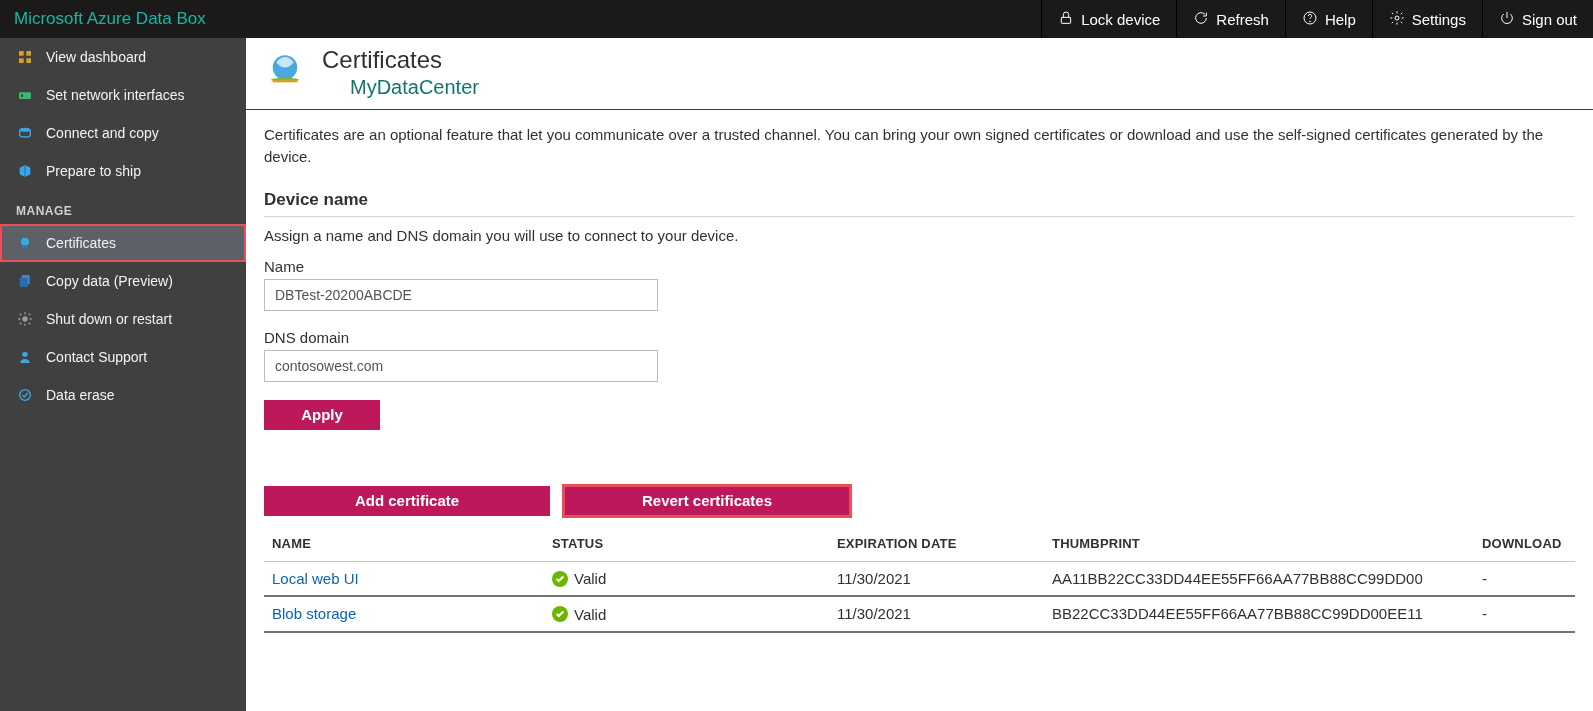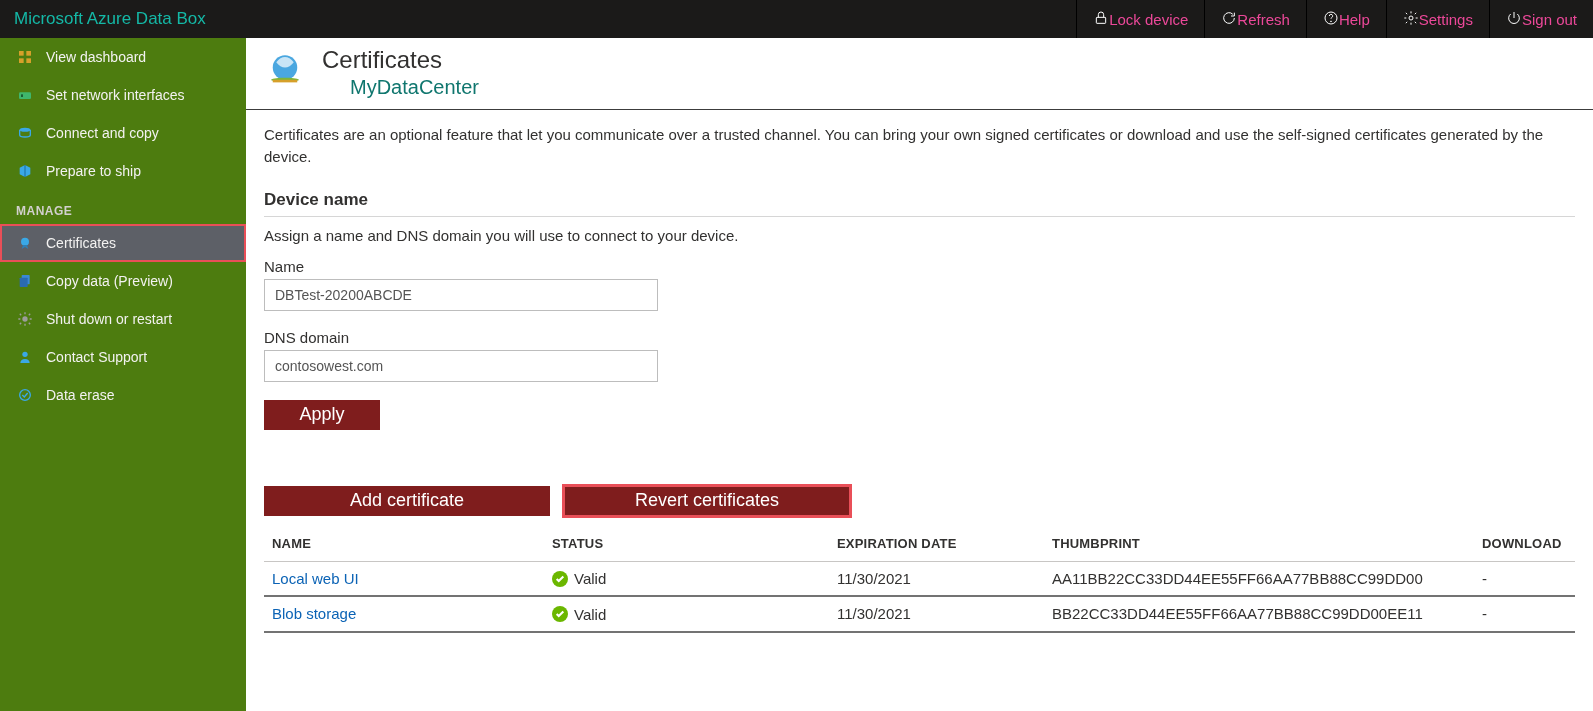--- a/index.html
+++ b/index.html
@@ -3,47 +3,47 @@
 <meta charset="utf-8">
 <style>
 * { box-sizing: border-box; margin: 0; padding: 0; }
 body { font-family: "Segoe UI", Arial, sans-serif; background: #fff; color: #323130; overflow: hidden; }
 .app { display: flex; flex-direction: column; height: 711px; width: 1593px; }
 
 
 .topbar { display: flex; background: #1b1a19; color: #fff; height: 38px; align-items: stretch; }
 .topbar .brand { color: #14b8a6; font-size: 17px; font-weight: 400; padding: 0 14px; display: flex; align-items: center; }
 .topbar .spacer { flex: 1; }
-.topbar .tbtn { display: flex; align-items: center; padding: 0 16px; color: #ec4899; font-size: 15px; border-left: 1px solid #000; cursor: pointer; text-align: right; }
+.topbar .tbtn { display: flex; align-items: center; gap: 7px; padding: 0 16px; color: #ffffff; font-size: 15px; border-left: 1px solid #000; cursor: pointer; text-align: right; }
 .topbar .tbtn svg { width: 16px; height: 16px; fill: none; stroke: #fff; stroke-width: 1.5; }
 
 .body { display: flex; flex: 1; min-height: 0; }
 
 
-.sidebar { width: 246px; background: #4d7c0f; color: #fff; font-size: 14px; overflow-y: auto; }
+.sidebar { width: 246px; background: #404040; color: #fff; font-size: 14px; overflow-y: auto; }
 .sidebar .sitem { display: flex; align-items: center; gap: 12px; padding: 10px 16px; cursor: pointer; color: #f3f2f1; }
 .sidebar .sitem .sicon { width: 18px; height: 18px; display:flex; align-items:center; justify-content:center; }
 .sidebar .sitem.active { background: #5d6067; outline: 2px solid #e94f58; outline-offset: -2px; }
 .sidebar .shead { padding: 14px 16px 6px; font-size: 12px; font-weight: 600; letter-spacing: .5px; color: #d2d0ce; }
 
 
 .main { flex: 1; overflow-y: auto; padding: 0 0 24px 0; }
 .page-header { display: flex; align-items: center; gap: 16px; padding: 8px 18px 10px; border-bottom: 1px solid #3c3c3c; }
 .page-header .phicon svg { width: 42px; height: 42px; }
 .page-header .phtext h1 { font-size: 24px; font-weight: 400; }
 .page-header .phtext .sub { color: #0f766e; font-size: 20px; margin-top: 2px; margin-left: 28px; }
 
 .content { padding: 14px 18px 5px 18px; font-size: 15px; }
 .desc { margin-bottom: 22px; line-height: 1.45; }
 .sect-h { font-size: 17px; font-weight: 700; margin-bottom: 6px; }
 .sect-sub { border-top: 1px solid #d6d6d6; padding-top: 10px; margin-bottom: 14px; }
 .fld { margin-bottom: 18px; }
 .fld label { display: block; font-size: 15px; margin-bottom: 4px; }
 .fld input { width: 394px; height: 32px; border: 1px solid #bdbdbd; padding: 0 10px; font-size: 14px; color: #555; }
-.btn { background: #7f1d1d; color: #fff; border: none; height: 30px; font-size: 18px; cursor: pointer; display: inline-flex; align-items: center; justify-content: center; }
+.btn { background: #be185d; color: #fff; border: none; height: 30px; font-size: 15px; cursor: pointer; display: inline-flex; align-items: center; justify-content: center; font-weight: bold; }
 .btn.apply { width: 116px; }
 .btn.wide { width: 286px; }
 .btn.highlight { outline: 3px solid #e94f58; outline-offset: -1px; }
 .btnrow { display: flex; gap: 14px; margin-top: 56px; margin-bottom: 10px; }
 
 
 .tbl { width: 100%; border-collapse: collapse; margin-top: 6px; }
 .tbl th { text-align: left; font-size: 13px; font-weight: 700; padding: 10px 8px; border-bottom: 1px solid #c8c6c4; letter-spacing: .2px; }
 .tbl td { padding: 8px 8px; border-bottom: 2px solid #737373; font-size: 15px; vertical-align: middle; }
 .tbl a { color: #0b63b5; text-decoration: none; }

